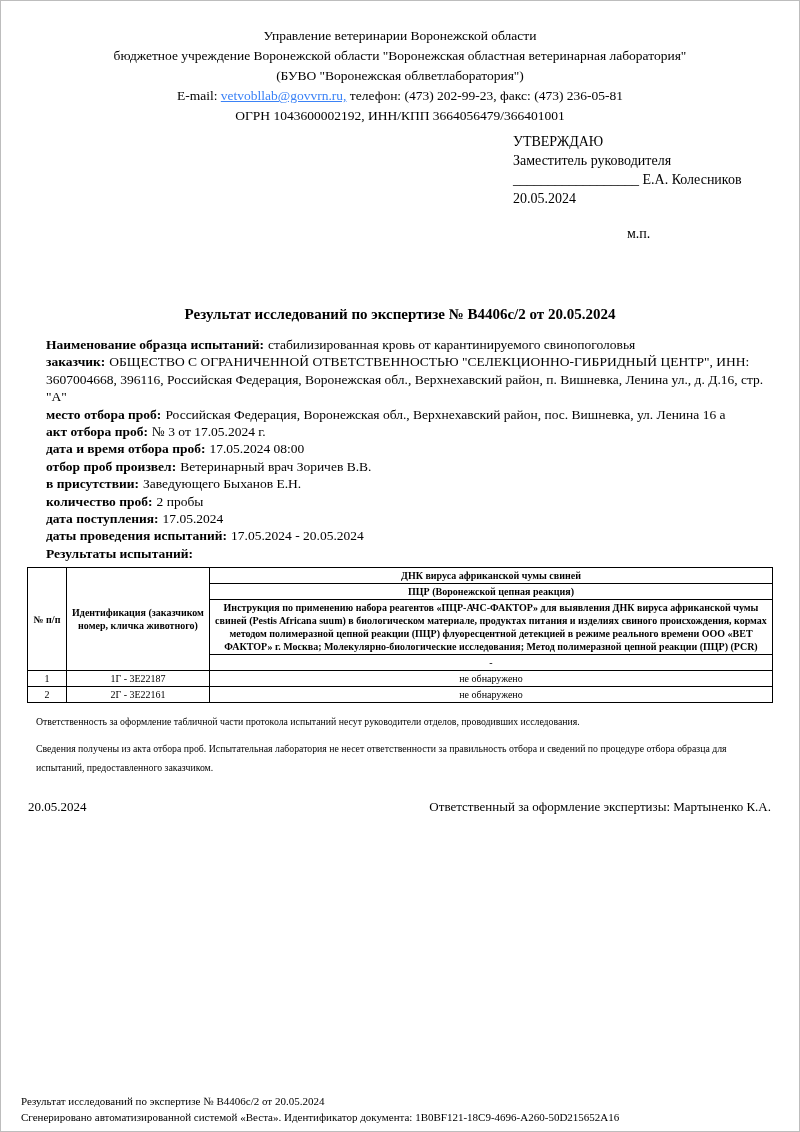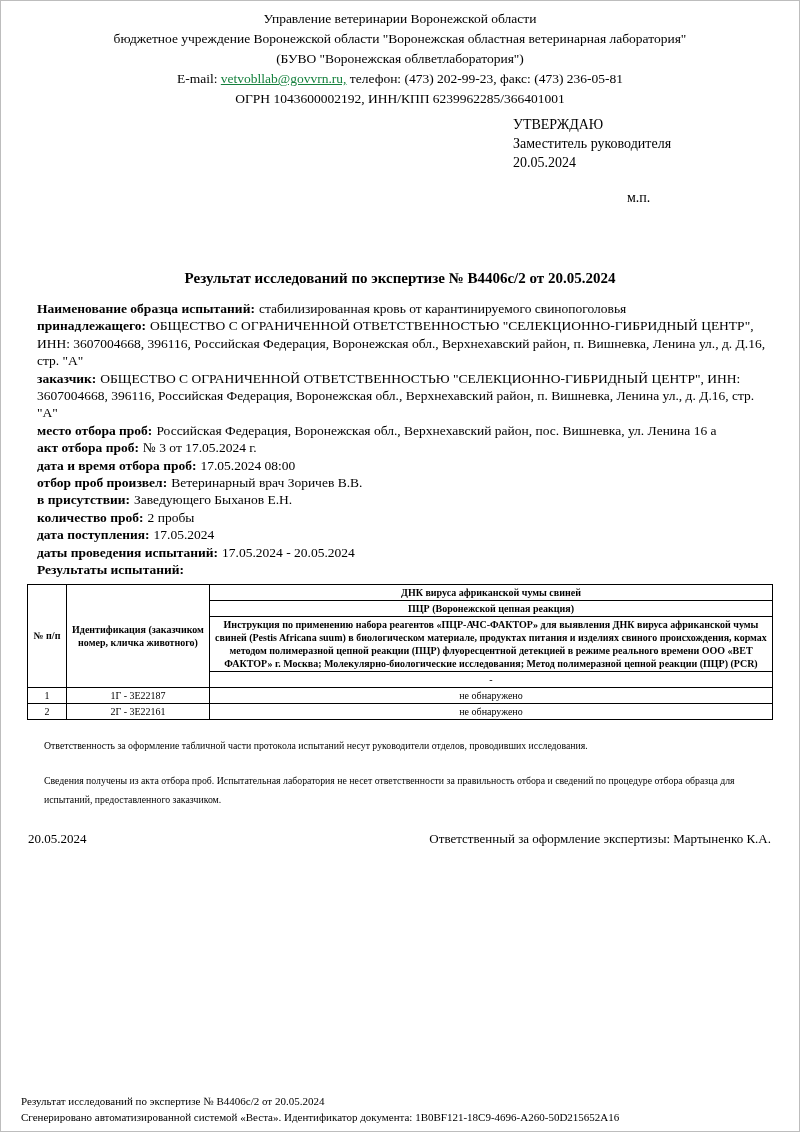--- a/index.html
+++ b/index.html
@@ -2,72 +2,75 @@
 <html lang="ru"><head>
 <meta charset="utf-8">
 <style>
   html,body{margin:0;padding:0;background:#e8e8e8;}
   .page{
     width:800px;height:1132px;box-sizing:border-box;
     background:#fff;border:1px solid #bdbdbd;
     font-family:"Liberation Serif", serif;color:#000;
     position:relative;overflow:hidden;margin:0 auto;
   }
-  .header{ text-align:center; padding-top:8px; font-size:13.5px; line-height:20px; }
-  .header .email-link{ color:#15803d; }
+  .header{ text-align:center; padding-top:25px; font-size:13.5px; line-height:20px; }
+  .header .email-link{ color:#3b82f6; }
   .approval{ margin:6px 0 0 512px; font-size:14px; line-height:19px; }
   .stamp{ margin:18px 0 0 626px; font-size:14px; }
   .doc-title{ text-align:center; font-weight:bold; font-size:15px; margin-top:64px; }
-  .details{ margin:13px 28px 0 36px; font-size:13.5px; line-height:17.4px; }
+  .details{ margin:13px 28px 0 45px; font-size:13.5px; line-height:17.4px; }
   .details p{ margin:0; }
   .lbl{ margin-right:4px; }
   table.results{
     border-collapse:collapse; margin:5px auto 0; width:746px; table-layout:fixed;
   }
   table.results td{
     border:1px solid #000; text-align:center; vertical-align:middle; padding:1px 4px;
     font-size:10px; line-height:13px; word-wrap:break-word;
   }
   td.th{ font-weight:bold; font-size:9.5px; }
   td.method{ font-size:9px; line-height:14.5px; padding:3px 10px; }
   .notes{ margin:9px 28px 0 27px; font-size:9.8px; line-height:19px; }
-  .notes p{ margin:16px; }
+  .notes p{ margin:8px; }
   .signoff{ display:flex; justify-content:space-between; margin:22px 28px 0 27px; font-size:13px; }
   .footer{ position:absolute; left:20px; bottom:6px; font-size:11px; line-height:15.5px; }
 </style>
 </head>
 <body>
 
 <div class="page">
 
   <div class="header">
     <div>Управление ветеринарии Воронежской области</div>
     <div>бюджетное учреждение Воронежской области "Воронежская областная ветеринарная лаборатория"</div>
     <div>(БУВО "Воронежская облветлаборатория")</div>
     <div>
       <span>E-mail:</span>
       <a href="#" class="email-link">vetvobllab@govvrn.ru,</a>
       <span>телефон: (473) 202-99-23, факс: (473) 236-05-81</span>
     </div>
-    <div>ОГРН 1043600002192, ИНН/КПП 6239962285/366401001</div>
+    <div>ОГРН 1043600002192, ИНН/КПП 3664056479/366401001</div>
   </div>
 
   <div class="approval">
     <div>УТВЕРЖДАЮ</div>
     <div>Заместитель руководителя</div>
+    <div>
+      <span>__________________</span>
+      <span>Е.А. Колесников</span>
+    </div>
     <div>20.05.2024</div>
   </div>
 
   <div class="stamp">м.п.</div>
 
   <div class="doc-title">Результат исследований по экспертизе № В4406с/2 от 20.05.2024</div>
 
   <div class="details">
     <p><b class="lbl">Наименование образца испытаний:</b><span>стабилизированная кровь от карантинируемого свинопоголовья</span></p>
-    <p><b class="lbl">принадлежащего:</b><span>ОБЩЕСТВО С ОГРАНИЧЕННОЙ ОТВЕТСТВЕННОСТЬЮ "СЕЛЕКЦИОННО-ГИБРИДНЫЙ ЦЕНТР", ИНН: 3607004668, 396116, Российская Федерация, Воронежская обл., Верхнехавский район, п. Вишневка, Ленина ул., д. Д.16, стр. "А"</span></p>
     <p><b class="lbl">заказчик:</b><span>ОБЩЕСТВО С ОГРАНИЧЕННОЙ ОТВЕТСТВЕННОСТЬЮ "СЕЛЕКЦИОННО-ГИБРИДНЫЙ ЦЕНТР", ИНН: 3607004668, 396116, Российская Федерация, Воронежская обл., Верхнехавский район, п. Вишневка, Ленина ул., д. Д.16, стр. "А"</span></p>
     <p><b class="lbl">место отбора проб:</b><span>Российская Федерация, Воронежская обл., Верхнехавский район, пос. Вишневка, ул. Ленина 16 а</span></p>
     <p><b class="lbl">акт отбора проб:</b><span>№ 3 от 17.05.2024 г.</span></p>
     <p><b class="lbl">дата и время отбора проб:</b><span>17.05.2024 08:00</span></p>
     <p><b class="lbl">отбор проб произвел:</b><span>Ветеринарный врач Зоричев В.В.</span></p>
     <p><b class="lbl">в присутствии:</b><span>Заведующего Быханов Е.Н.</span></p>
     <p><b class="lbl">количество проб:</b><span>2 пробы</span></p>
     <p><b class="lbl">дата поступления:</b><span>17.05.2024</span></p>
     <p><b class="lbl">даты проведения испытаний:</b><span>17.05.2024 - 20.05.2024</span></p>
     <p><b>Результаты испытаний:</b></p>

